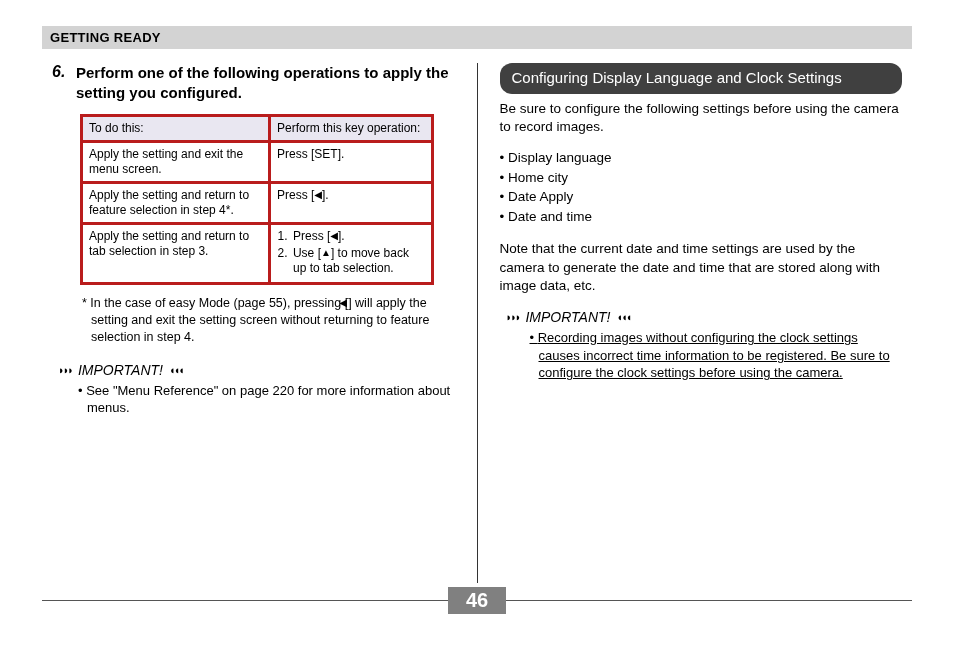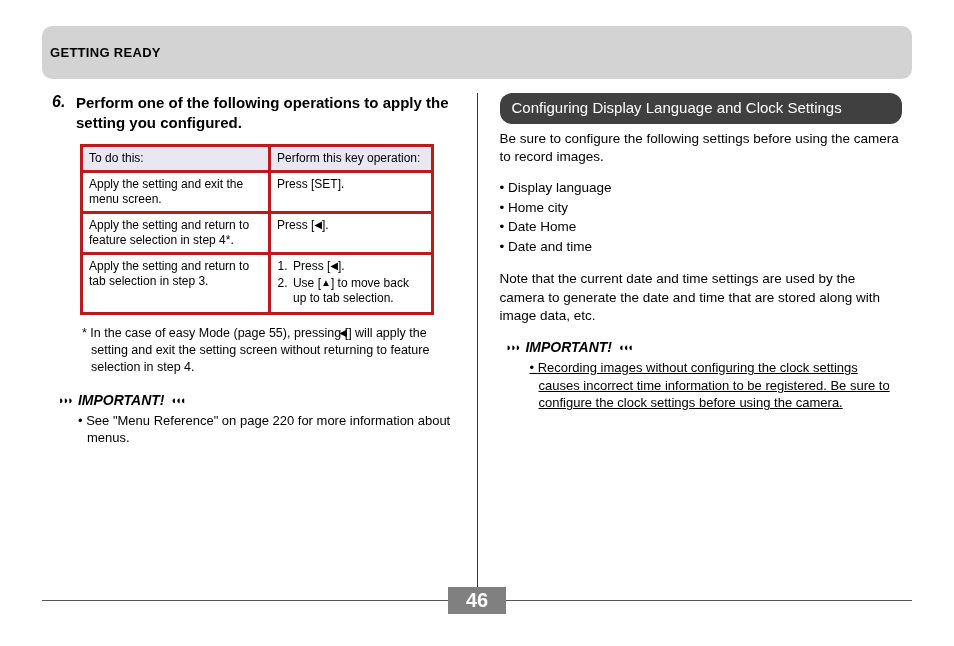--- a/index.html
+++ b/index.html
@@ -5,26 +5,25 @@
   * { margin: 0; padding: 0; box-sizing: border-box; }
   html, body { width: 954px; height: 646px; font-family: Arial, Helvetica, sans-serif; background: #fff; color: #000; }
   .page {
     position: relative;
     width: 954px;
     height: 646px;
     padding: 26px 42px 20px 42px;
   }
   .hdr-bar {
     background: #d3d3d3;
-    padding: 19px 8px;
+    padding: 4px 8px;
     font-weight: bold;
     font-size: 13px;
     letter-spacing: 0.3px;
     margin-bottom: 14px;
-    border-radius: 10px;
   }
   .cols {
     display: flex;
     gap: 0;
     height: 520px;
   }
   .col { flex: 1; padding: 0 22px 0 10px; }
   .col-right { padding: 0 10px 0 22px; }
   .divider { width: 0; border-left: 1px solid #333; }
   .step-row { display: flex; gap: 6px; margin-bottom: 12px; }
@@ -35,21 +34,21 @@
     width: 88%;
     margin: 6px 0 10px 28px;
     font-size: 12px;
   }
   th, td { border: 3px solid #b91c1c; padding: 4px 6px; text-align: left; vertical-align: top; line-height: 1.25; }
   th { background: #e9e7f1; font-weight: normal; }
   .tri { display:inline-block; font-size: 10px; vertical-align: 1px; }
   .footnote { font-size: 12.5px; line-height: 1.35; margin: 6px 4px 16px 30px; text-indent: -9px; padding-left: 9px; }
   .important-line { display: flex; align-items: center; gap: 6px; margin: 4px 0 4px 6px; }
   .imp-deco { font-size: 11px; letter-spacing: -2px; }
-  .imp-txt { font-weight: bold; font-style: italic; font-size: 14px; }
+  .imp-txt { font-weight: normal; font-style: italic; font-size: 14px; }
   .bullets { margin: 4px 0 0 26px; font-size: 13px; line-height: 1.35; }
   .bullets li { list-style: none; text-indent: -9px; padding-left: 9px; margin-bottom: 6px; }
   .bullets li::before { content: "• "; }
   .sec-head {
     background: #404040;
     color: #fff;
     font-weight: normal;
     font-size: 15px;
     padding: 6px 12px;
     border-radius: 12px;
@@ -142,21 +141,21 @@
     </div>
 
     <div class="divider"></div>
 
     <div class="col col-right">
       <div class="sec-head">Configuring Display Language and Clock Settings</div>
       <p class="body-p">Be sure to configure the following settings before using the camera to record images.</p>
       <div class="simple-list">
         <div>Display language</div>
         <div>Home city</div>
-        <div>Date Home</div>
+        <div>Date Apply</div>
         <div>Date and time</div>
       </div>
       <p class="note-p">Note that the current date and time settings are used by the camera to generate the date and time that are stored along with image data, etc.</p>
 
       <div class="important-line">
         <span class="imp-deco">◗◗◗</span>
         <span class="imp-txt">IMPORTANT!</span>
         <span class="imp-deco">◖◖◖</span>
       </div>
       <p class="imp-bullet">Recording images without configuring the clock settings causes incorrect time information to be registered. Be sure to configure the clock settings before using the camera.</p>

